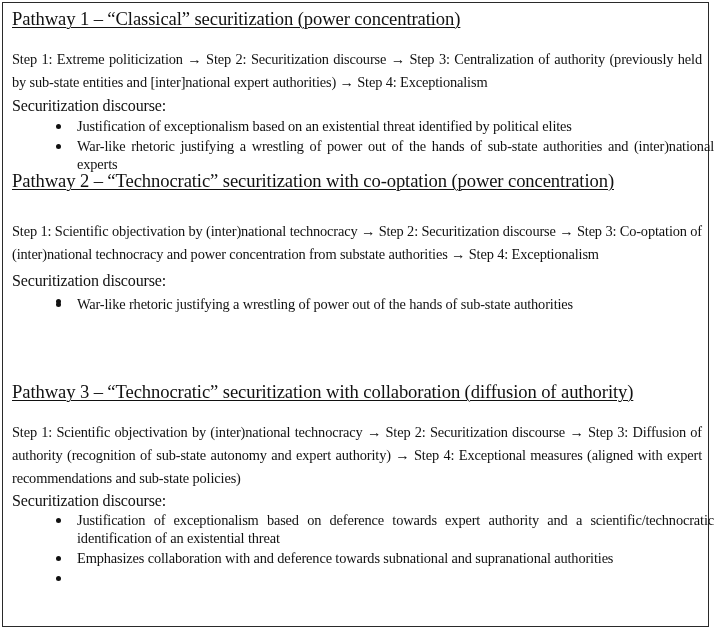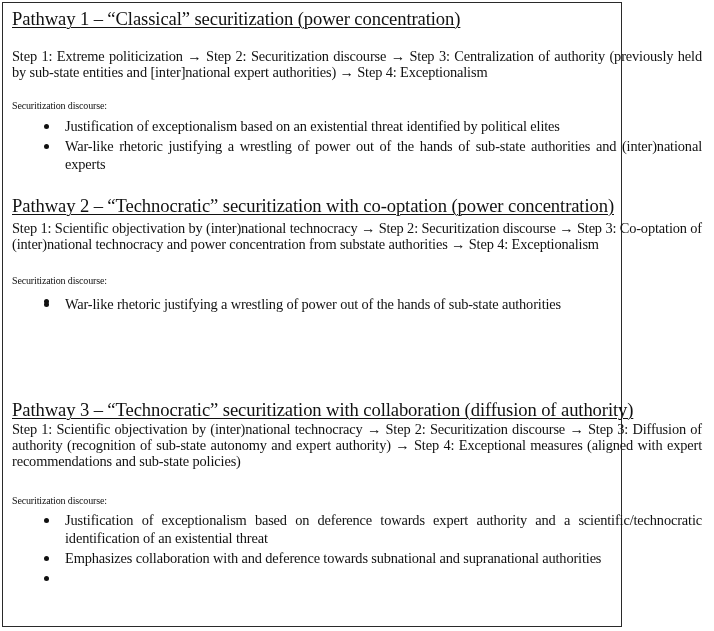--- a/index.html
+++ b/index.html
@@ -1,32 +1,32 @@
 <!DOCTYPE html>
 <html><head>
   <meta charset="utf-8">
   <style>
     html, body { margin: 0; padding: 0; background: #ffffff; }
     body { width: 714px; height: 631px; overflow: hidden; font-family: "Liberation Serif", "DejaVu Serif", serif; color: #111111; }
     .box {
-      position: absolute; left: 2px; top: 2px; width: 620px; height: 625px;
+      position: absolute; left: 2px; top: 2px; width: 707px; height: 625px;
       border: 1.5px solid #2a2a2a; box-sizing: border-box;
     }
     .inner { position: absolute; left: 9px; top: 0; width: 690px; }
     .title {
       font-size: 18.6px; text-decoration: underline; text-decoration-thickness: 1px;
       text-underline-offset: 2px; letter-spacing: -0.1px; white-space: nowrap;
       position: absolute; left: 0;
     }
     .para {
-      position: absolute; left: 0; width: 690px; font-size: 14.4px; line-height: 16px;
+      position: absolute; left: 0; width: 690px; font-size: 14.4px; line-height: 23px;
       text-align: justify; letter-spacing: -0.15px;
     }
-    .label { position: absolute; left: 0; font-size: 10px; line-height: 20px; white-space: nowrap; letter-spacing: -0.15px; }
-    ul.bullets { position: absolute; left: 0; margin: 0; padding: 0; list-style: none; width: 690px; }
+    .label { position: absolute; left: 0; font-size: 16px; line-height: 20px; white-space: nowrap; letter-spacing: -0.15px; }
+    ul.bullets { position: absolute; left: 12px; margin: 0; padding: 0; list-style: none; width: 690px; }
     ul.bullets li {
       position: relative; padding-left: 53px; font-size: 14.4px; line-height: 17.5px;
       margin-bottom: 2.5px; text-align: justify; letter-spacing: -0.15px;
     }
     ul.bullets li .dot {
       position: absolute; left: 32px; top: 6px; width: 5px; height: 5px; border-radius: 50%; background: #111;
     }
   </style>
 </head>
 <body>
@@ -35,29 +35,29 @@
   <div class="inner">
 
     <div class="title" style="top:5px;">Pathway 1 – “Classical” securitization (power concentration)</div>
     <div class="para" style="top:45px;">Step 1: Extreme politicization → Step 2: Securitization discourse → Step 3: Centralization of authority (previously held by sub-state entities and [inter]national expert authorities) → Step 4: Exceptionalism</div>
     <div class="label" style="top:93px;">Securitization discourse:</div>
     <ul class="bullets" style="top:115px;">
       <li><span class="dot"></span><span>Justification of exceptionalism based on an existential threat identified by political elites</span></li>
       <li><span class="dot"></span><span>War-like rhetoric justifying a wrestling of power out of the hands of sub-state authorities and (inter)national experts</span></li>
     </ul>
 
-    <div class="title" style="top:192px;">Pathway 2 – “Technocratic” securitization with co-optation (power concentration)</div>
+    <div class="title" style="top:167px;">Pathway 2 – “Technocratic” securitization with co-optation (power concentration)</div>
     <div class="para" style="top:217px;">Step 1: Scientific objectivation by (inter)national technocracy → Step 2: Securitization discourse → Step 3: Co-optation of (inter)national technocracy and power concentration from substate authorities → Step 4: Exceptionalism</div>
     <div class="label" style="top:268px;">Securitization discourse:</div>
     <ul class="bullets" style="top:290px;">
       <li><span class="dot"></span></li>
       <li><span class="dot"></span><span>War-like rhetoric justifying a wrestling of power out of the hands of sub-state authorities</span></li>
     </ul>
 
-    <div class="title" style="top:396px;">Pathway 3 – “Technocratic” securitization with collaboration (diffusion of authority)</div>
+    <div class="title" style="top:378px;">Pathway 3 – “Technocratic” securitization with collaboration (diffusion of authority)</div>
     <div class="para" style="top:418px;">Step 1: Scientific objectivation by (inter)national technocracy → Step 2: Securitization discourse → Step 3: Diffusion of authority (recognition of sub-state autonomy and expert authority) → Step 4: Exceptional measures (aligned with expert recommendations and sub-state policies)</div>
     <div class="label" style="top:488px;">Securitization discourse:</div>
     <ul class="bullets" style="top:509px;">
       <li><span class="dot"></span><span>Justification of exceptionalism based on deference towards expert authority and a scientific/technocratic identification of an existential threat</span></li>
       <li><span class="dot"></span><span>Emphasizes collaboration with and deference towards subnational and supranational authorities</span></li>
       <li><span class="dot"></span></li>
     </ul>
 
   </div>
 </div>

